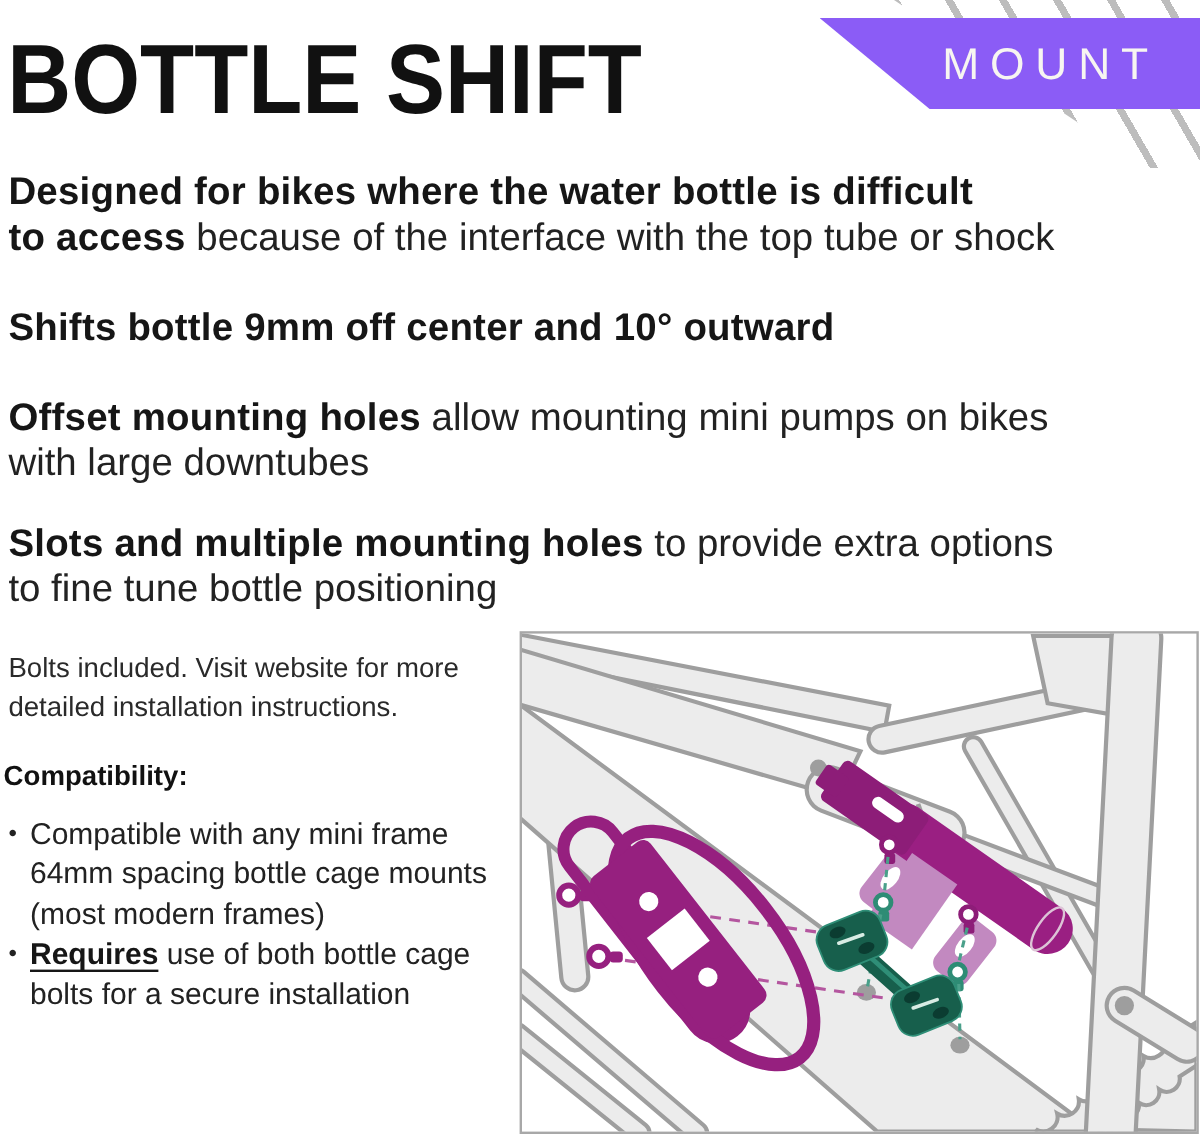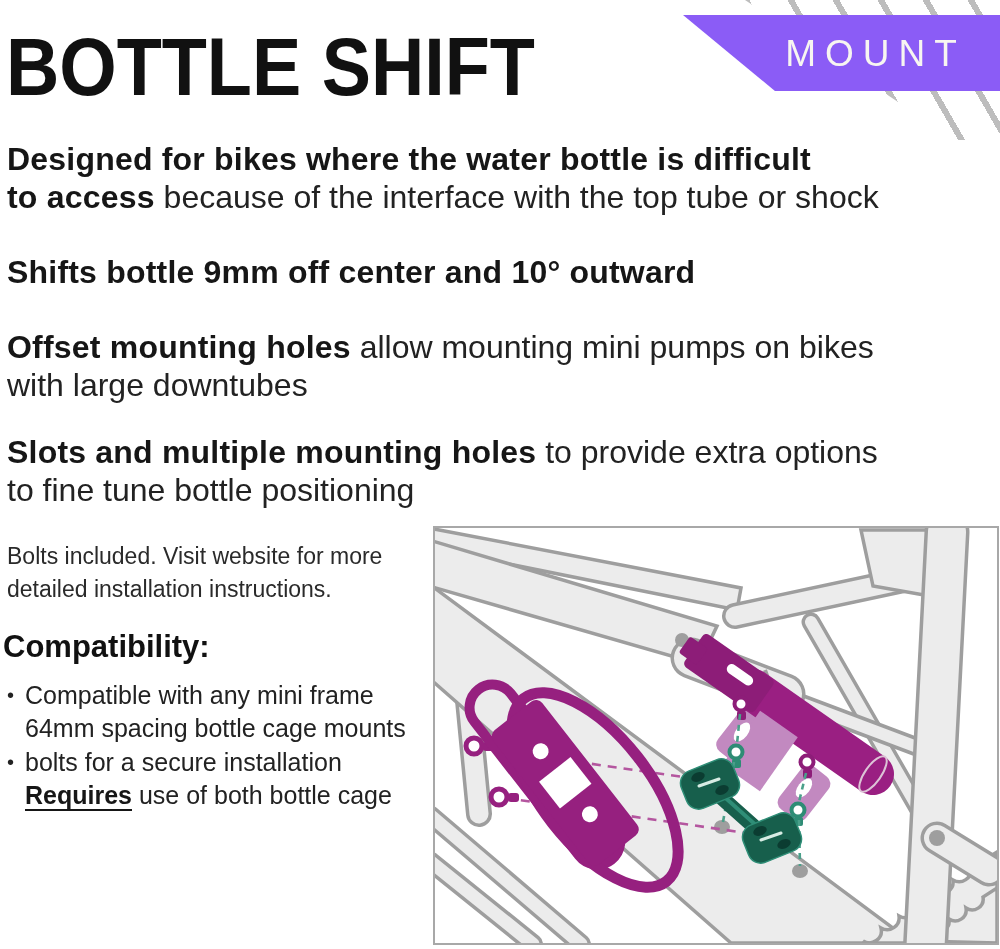--- a/index.html
+++ b/index.html
@@ -30,21 +30,21 @@
   .features{position:absolute;left:7px;top:140px;width:910px;}
   .feature{font-size:32px;line-height:38px;margin:0 0 29px 0;color:#222;}
   .feature .b{font-weight:700;color:#161616;letter-spacing:0.2px;}
   .f1{margin-bottom:37px;}
   .f2{margin-bottom:37px;}
   .f3{margin-bottom:30px;}
   
   .note{position:absolute;left:7px;top:524px;width:420px;font-size:23px;line-height:33px;color:#2a2a2a;margin-top:16px;}
   
   .compat{position:absolute;left:3px;top:630px;width:428px;font-size:25px;line-height:33.5px;color:#222;}
-  .compat h3{margin:0 0 15px 0;font-size:31px;font-weight:700;color:#111;}
+  .compat h3{margin:0 0 15px 0;font-size:23px;font-weight:700;color:#111;}
   .bullet{display:flex;align-items:flex-start;}
   .bullet .dot{width:22px;flex:0 0 22px;font-size:20px;line-height:33.5px;text-align:left;padding-left:4px;box-sizing:border-box;}
   .bullet .bl{flex:1;}
   .ub{font-weight:700;text-decoration:underline;text-underline-offset:5px;text-decoration-thickness:2px;color:#161616;}
   
   .illus{
     position:absolute;left:433px;top:526px;width:566px;height:419px;
     border:2px solid #a8a8a8;box-sizing:border-box;background:#fff;
   }
   .illus svg{display:block;width:100%;height:100%;}
@@ -86,30 +86,31 @@
   <span>detailed installation instructions.</span>
 </div>
 
 <div class="compat">
   <h3>Compatibility:</h3>
   <div class="bullet">
     <span class="dot">•</span>
     <div class="bl">
       <div>Compatible with any mini frame</div>
       <div>64mm spacing bottle cage mounts</div>
+      <div>(most modern frames)</div>
     </div>
   </div>
   <div class="bullet">
     <span class="dot">•</span>
     <div class="bl">
-      <div>bolts for a secure installation</div>
       <div>
         <span class="ub">Requires</span>
         <span>use of both bottle cage</span>
       </div>
+      <div>bolts for a secure installation</div>
     </div>
   </div>
 </div>
 
 <div class="illus">
   <svg viewBox="0 0 562 415" preserveAspectRatio="none">
 
     <g stroke="#9e9e9e" stroke-width="3.5" fill="#ececec">
       <polygon points="-6,0 306,60 302,82 -6,20"></polygon>
       <polygon points="-6,12 282,98 264,136 -6,58"></polygon>

